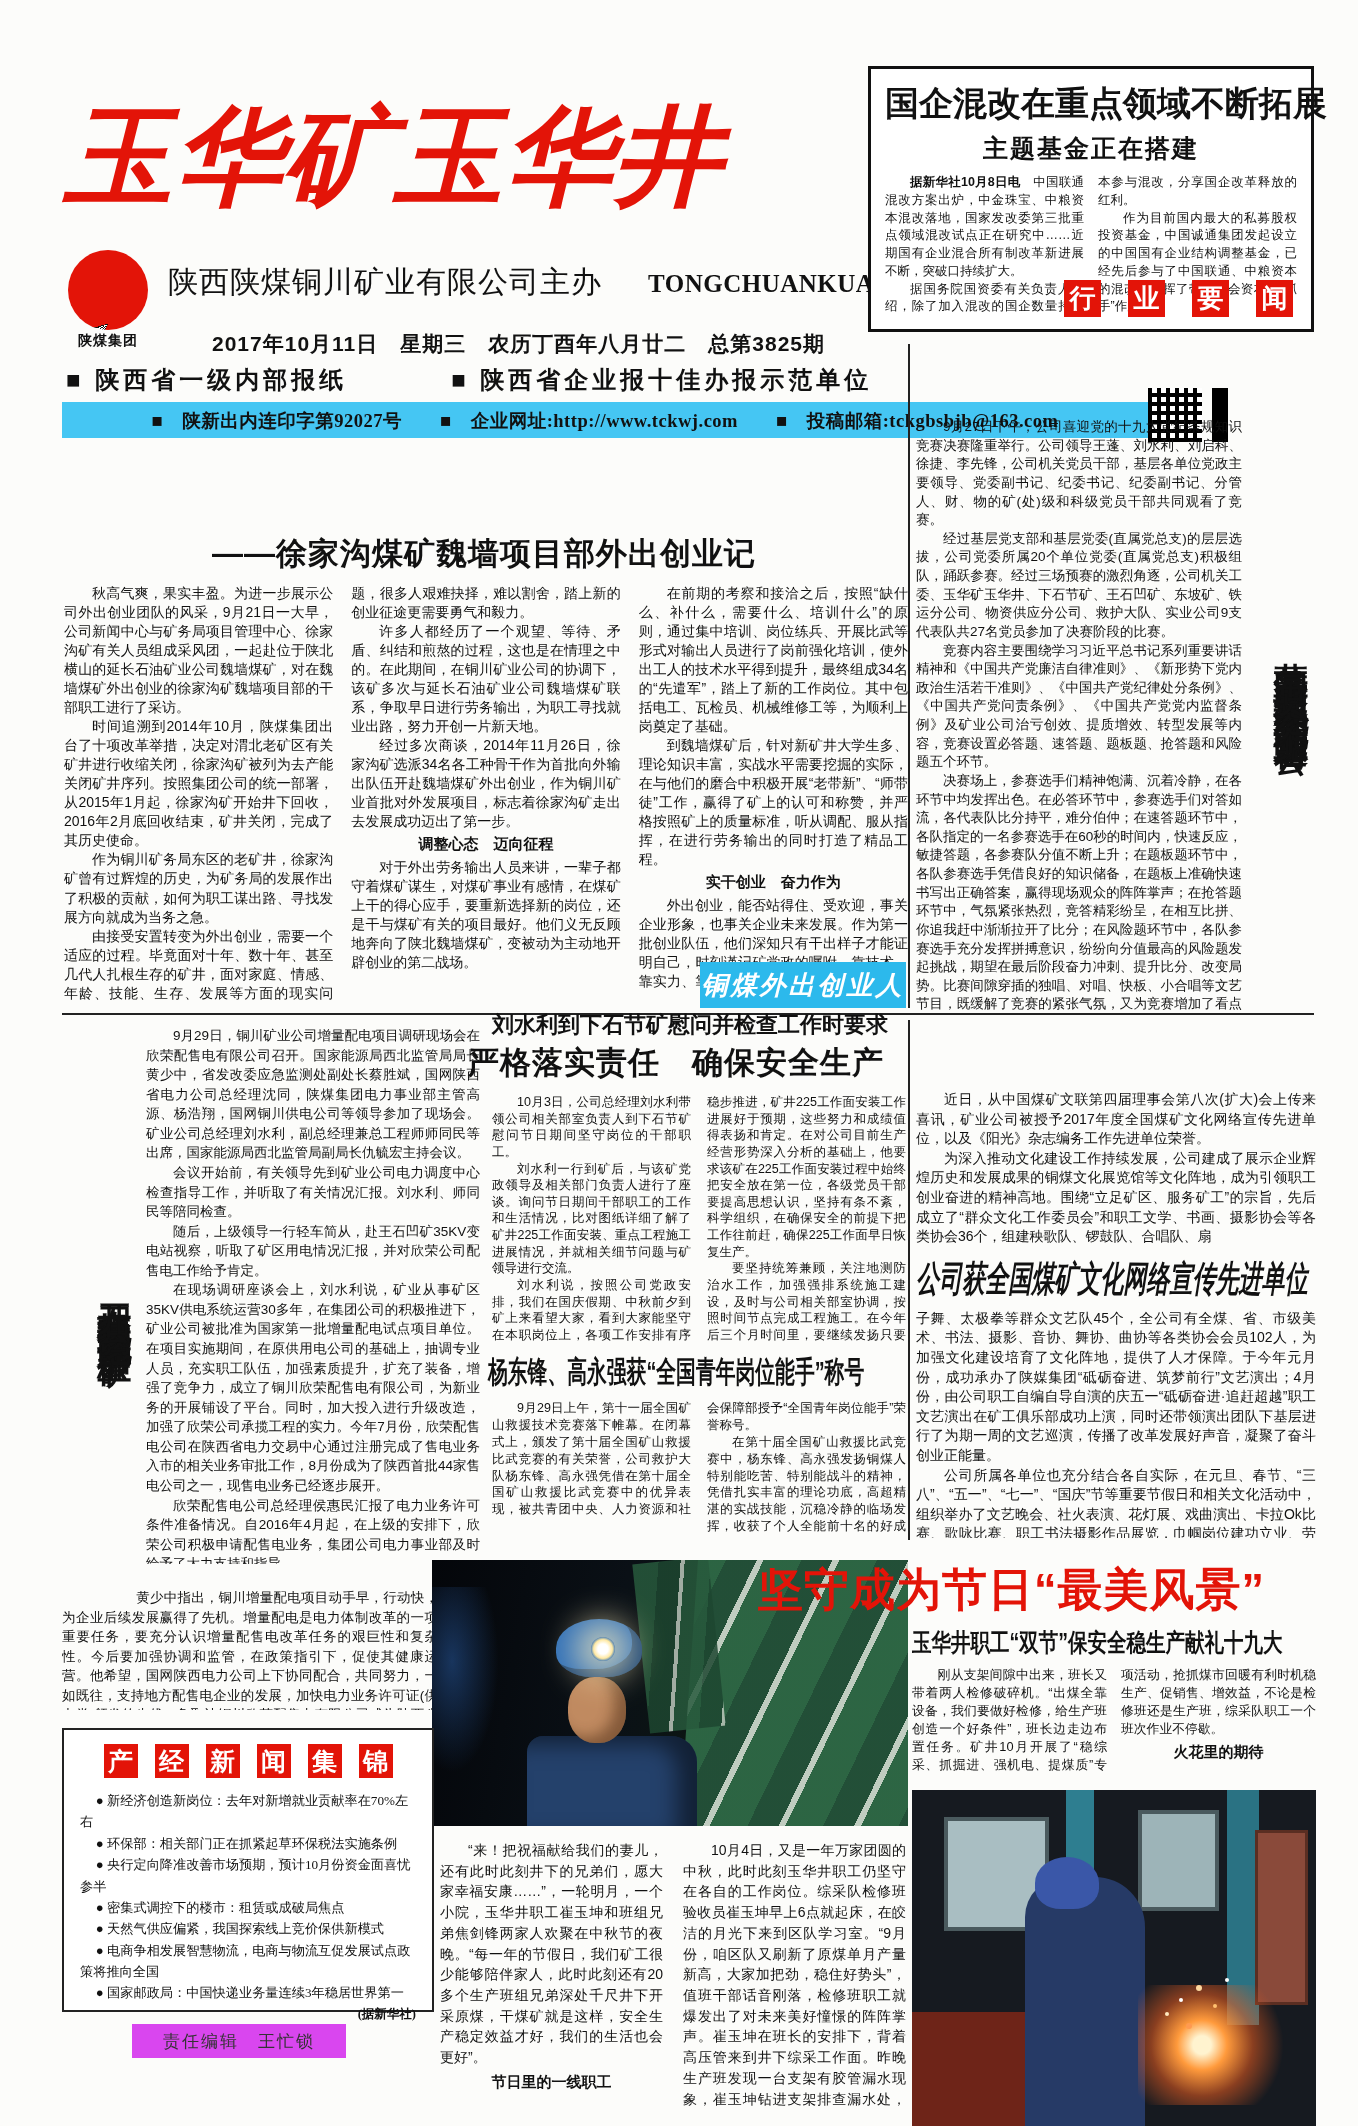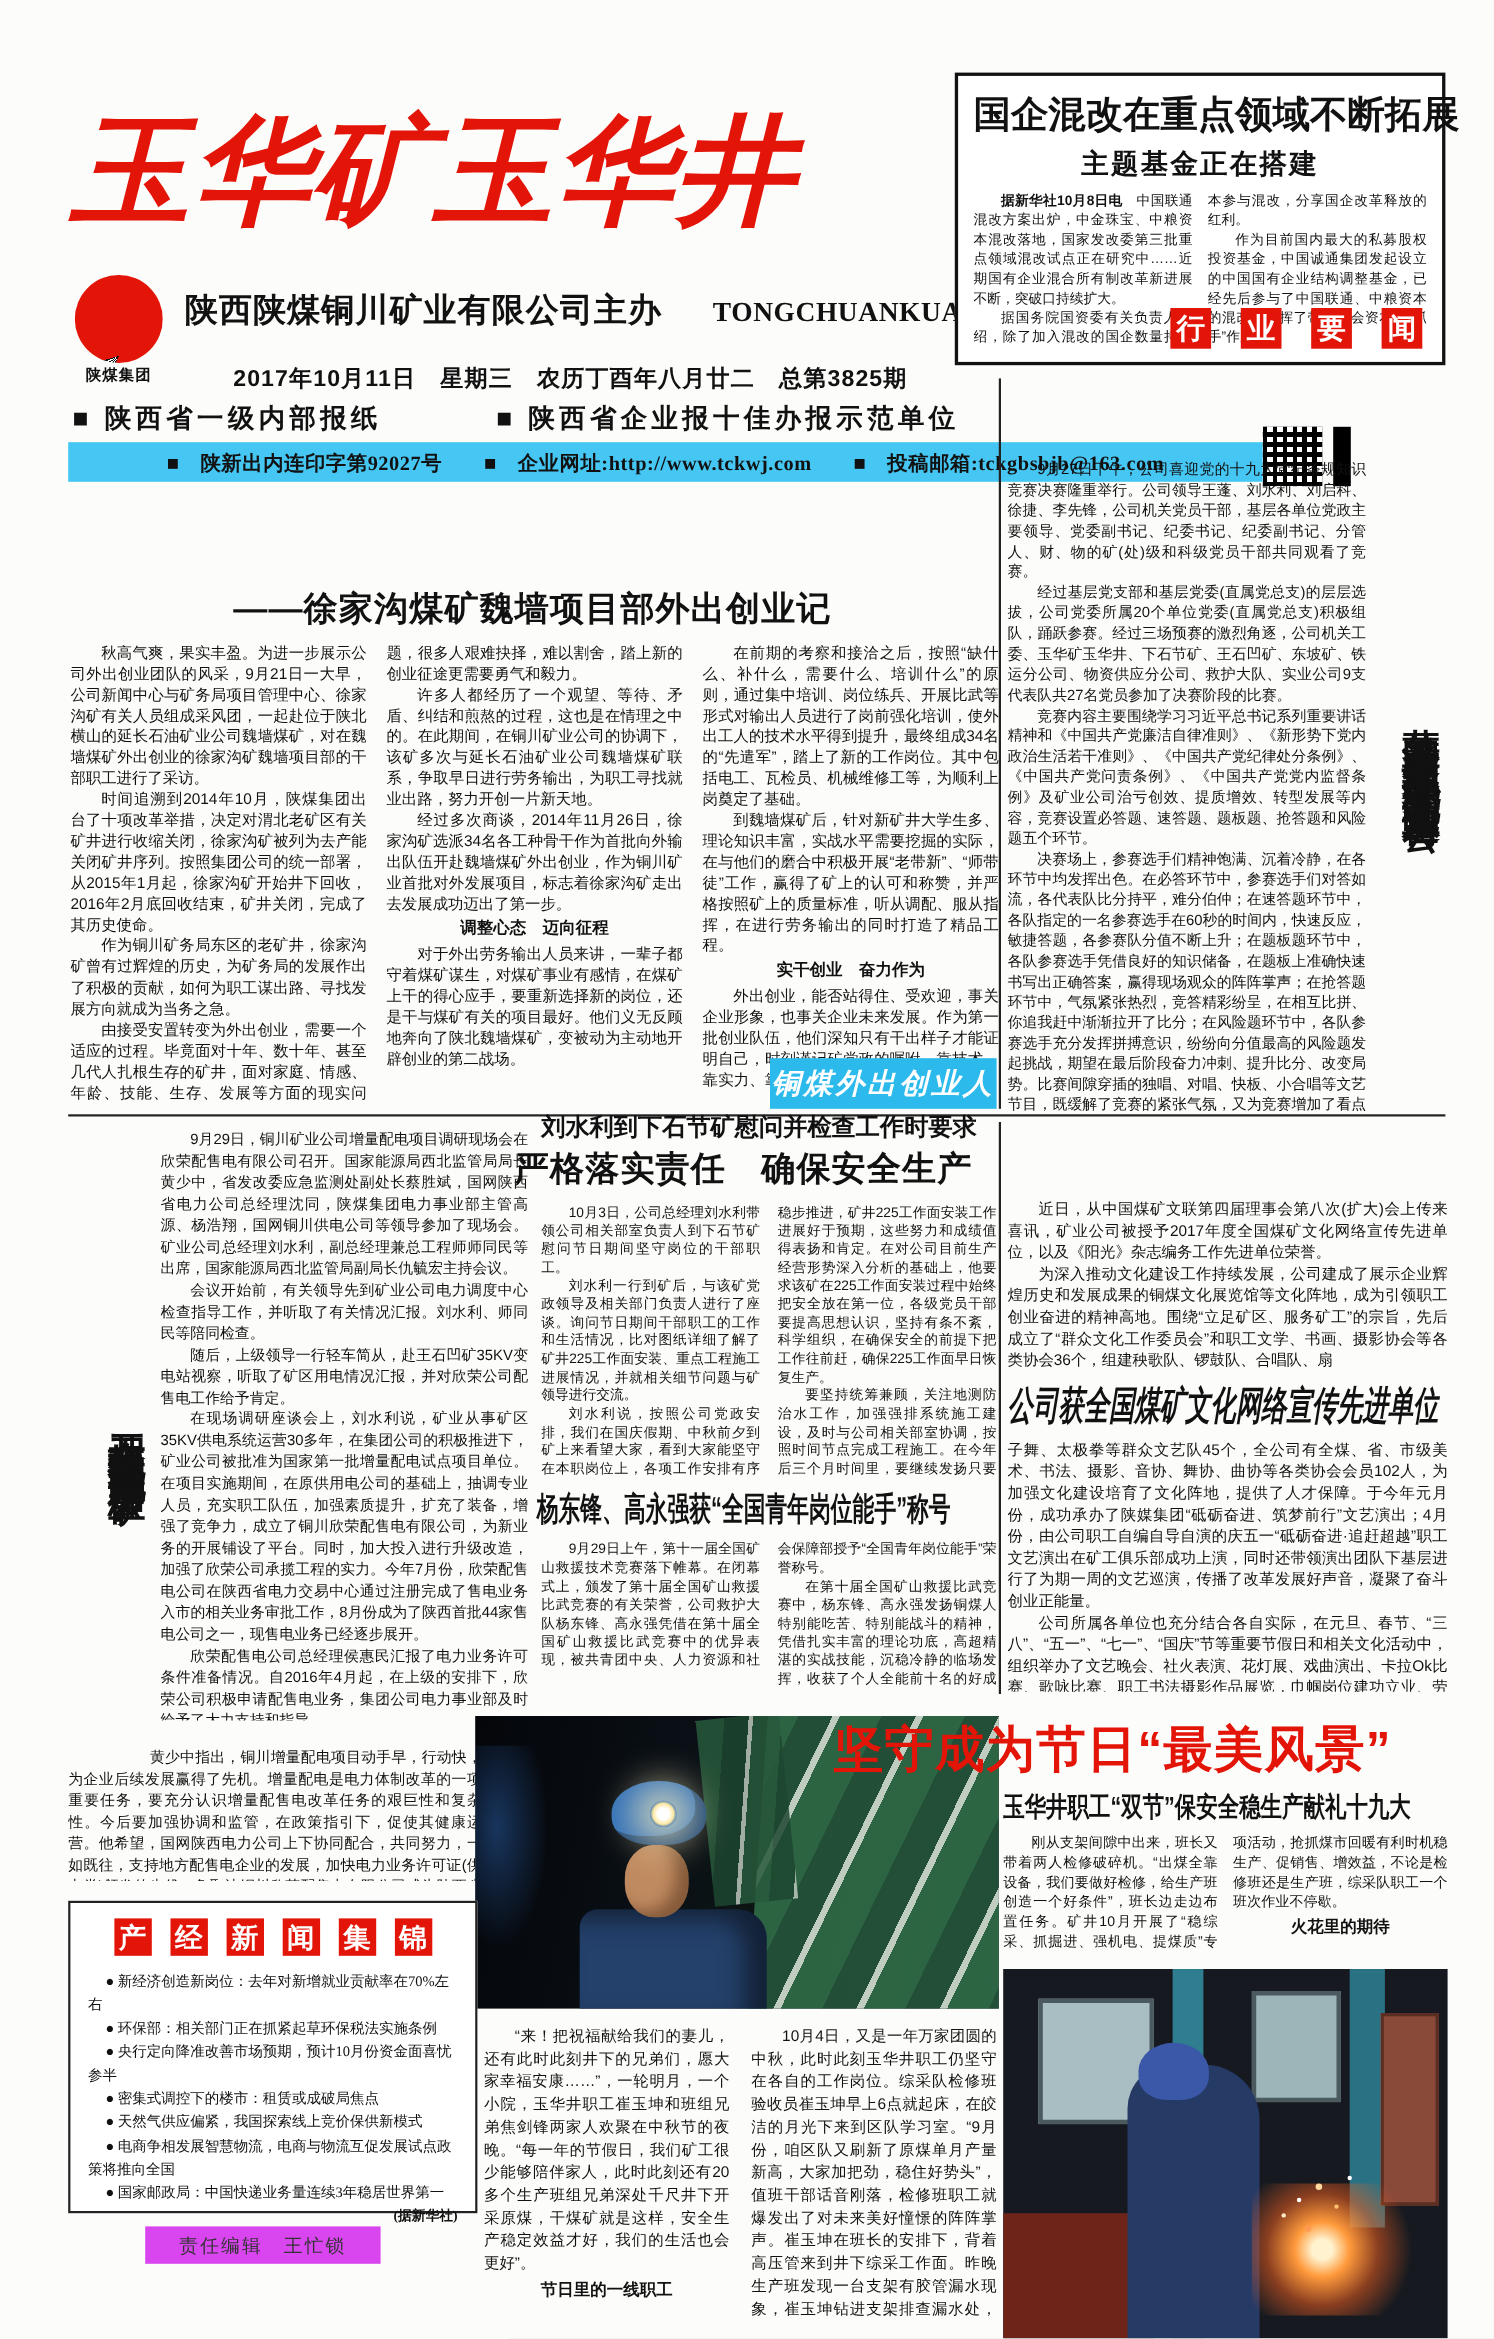--- a/index.html
+++ b/index.html
@@ -18,21 +18,21 @@
     font-size:108px; line-height:1.35; color:#e31408; letter-spacing:2px; white-space:nowrap;
   }
   .logo { left:62px; top:250px; width:92px; height:100px; text-align:center; }
   .logo-mark { width:80px; height:80px; margin:0 auto; border-radius:50%;
     background:
       conic-gradient(from 205deg at 50% 92%, #111 0 7deg, #fff 7deg 14deg, #111 14deg 21deg, #fff 21deg 28deg, #111 28deg 35deg, #fff 35deg 42deg, #111 42deg 49deg, transparent 49deg),
       radial-gradient(circle at 50% 30%, #e31408 0 100%);
   }
   .logo-label { font-size:14px; font-weight:bold; margin-top:2px; letter-spacing:1px; }
   .sponsor-row { left:168px; top:262px; width:1000px; height:42px; display:flex; align-items:baseline; gap:46px; }
-  .sponsor { font-size:30px; font-weight:bold; letter-spacing:1px; }
+  .sponsor { font-size:30px; font-weight:normal; letter-spacing:1px; }
   .pinyin { font-family:"Liberation Serif", serif; font-size:25px; font-weight:bold; letter-spacing:0.5px; }
   .date-row { left:212px; top:330px; width:720px; height:28px; font-size:21px; font-weight:bold; letter-spacing:1px; }
   .badge-row { left:66px; top:364px; width:1074px; display:flex; gap:104px; font-size:24px; font-weight:bold; letter-spacing:4px; white-space:nowrap; }
   .info-bar {
     left:62px; top:402px; width:1086px; height:36px; background:#45c6f3;
     display:flex; align-items:center; justify-content:center;
     font-family:"Liberation Serif", serif; font-weight:bold; font-size:18.5px; letter-spacing:0.5px; white-space:nowrap;
   }
   .qr { left:1148px; top:388px; width:54px; height:54px;
     background:

